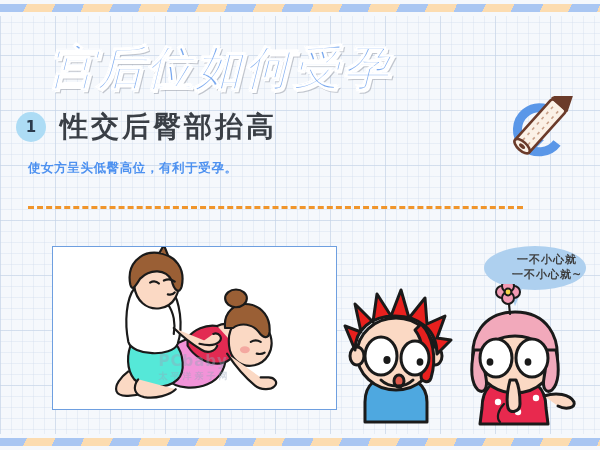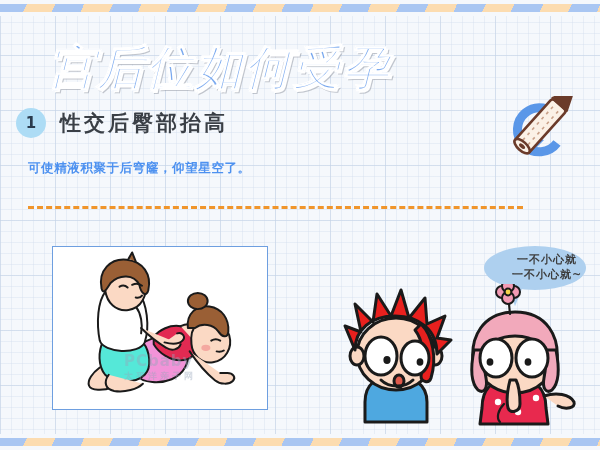--- a/index.html
+++ b/index.html
@@ -69,21 +69,21 @@
     display:flex; align-items:center; gap:14px;
   }
   #step-badge{
     width:30px;height:30px;border-radius:50%;
     background:#addcf5;
     display:flex;align-items:center;justify-content:center;
     font-size:15px;font-weight:bold;color:#2a3b4d;
     flex:0 0 auto;
   }
   #heading-text{
-    font-size:21px;font-weight:bold;color:#3a3f46;
+    font-size:28px;font-weight:bold;color:#3a3f46;
     letter-spacing:3px;white-space:nowrap;
   }
 
   
   #body-copy{
     position:absolute; left:28px; top:158px; width:500px; z-index:4;
     font-size:12.5px; font-weight:bold; color:#4d91f0;
     line-height:1.65; letter-spacing:.6px;
   }
   #body-copy p{ white-space:nowrap; }
@@ -95,21 +95,21 @@
     z-index:4;
   }
 
   
   #pencil-icon{
     position:absolute; left:500px; top:96px; width:76px; height:70px; z-index:5;
   }
 
   
   #photo-frame{
-    position:absolute; left:52px; top:246px; width:216px; height:164px;
+    position:absolute; left:52px; top:246px; width:285px; height:164px;
     background:#ffffff; border:1.5px solid #6e9fe0; z-index:4;
     overflow:hidden;
   }
   #photo-svg{ display:block; width:100%; height:100%; }
   #photo-watermark{
     position:absolute; left:50%; top:74%; transform:translate(-50%,-50%);
     font-size:15px; font-weight:bold; color:rgba(150,165,185,.42);
     letter-spacing:1px; white-space:nowrap; pointer-events:none;
   }
   #photo-watermark small{ display:block; font-size:9px; letter-spacing:3px; text-align:left;}
@@ -164,21 +164,21 @@
   <div id="title-wrap">
     <div id="page-title">宫后位如何受孕</div>
   </div>
 
   <div id="heading-row">
     <div id="step-badge">1</div>
     <div id="heading-text">性交后臀部抬高</div>
   </div>
 
   <div id="body-copy">
-    <p>可使精液积聚于后穹窿，仰望星空了。</p>
+    <p>使女方呈头低臀高位，有利于受孕。</p>
   </div>
 
   <div id="divider"></div>
 
   <div id="pencil-icon">
     <svg viewBox="0 0 76 70" xmlns="http://www.w3.org/2000/svg">
 
       <path d="M58 22 A22 22 0 1 0 57 47" fill="none" stroke="#5a97e8" stroke-width="9" stroke-linecap="butt"></path>
       <path d="M30 40 L44 44 L34 54 Z" fill="#5a97e8"></path>
 

